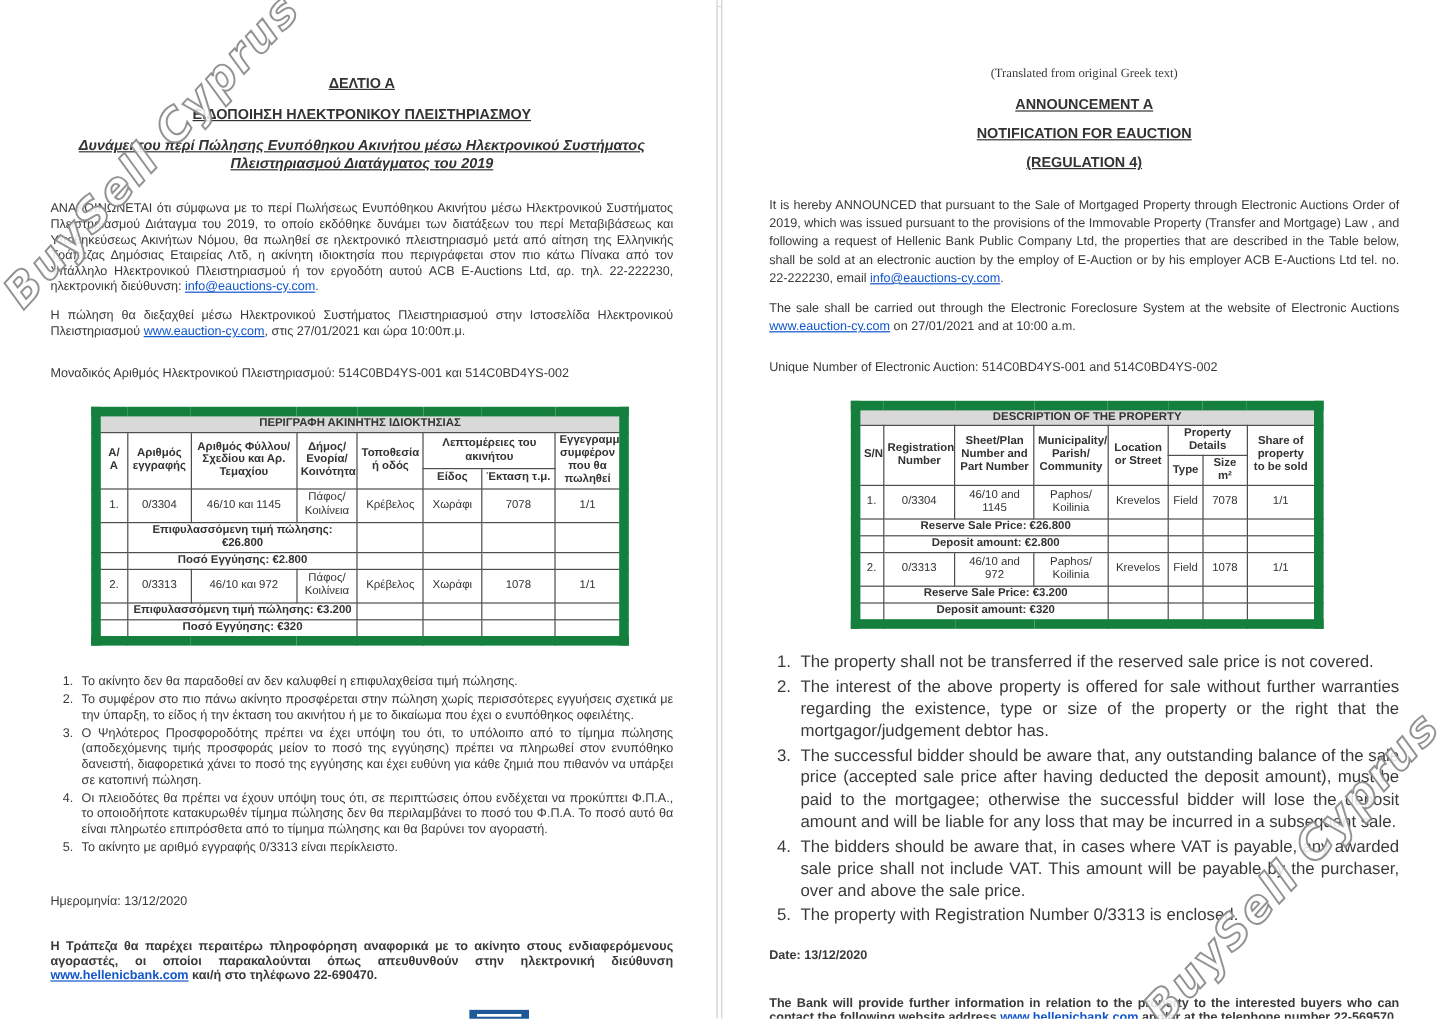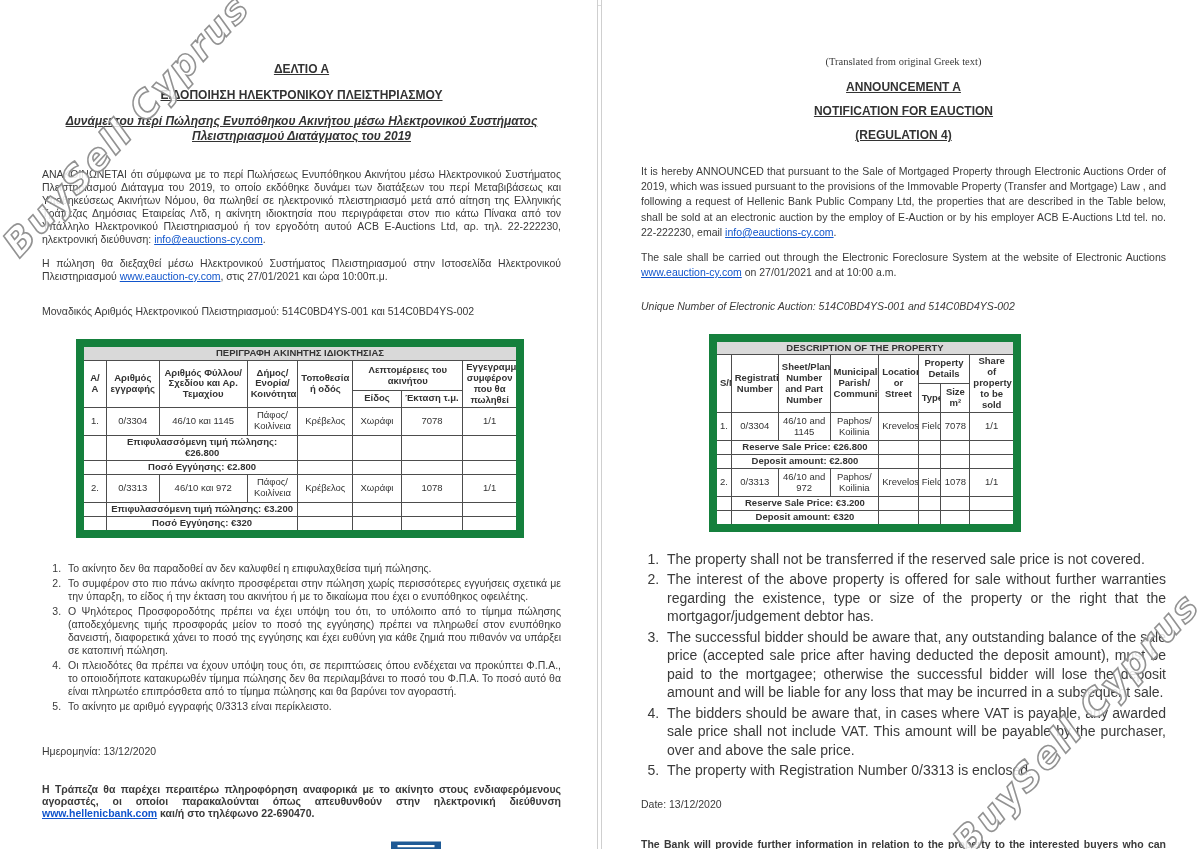--- a/index.html
+++ b/index.html
@@ -55,21 +55,21 @@
     overflow: hidden;
   }
   table.prop { border: 8px solid #15803d; }
   .t-title { background: #d9d9d9; font-weight: bold; height: 14px; }
   table.prop th { font-weight: bold; }
   tr.datarow td { height: 28px; }
   tr.subrow td { height: 14px; }
   td.merged { text-align: left; font-weight: bold; padding-left: 5px; }
 
   #left-table  { margin: 22px 0 0 34px; width: 448px; }
-  #right-table { margin: 22px 0 0 68px; width: 312px; }
+  #right-table { margin: 22px 0 0 68px; width: 394px; }
 
   ol.terms { margin-left: 5px; padding-left: 17px; }
   ol.terms li { text-align: justify; margin-bottom: 2px; padding-left: 4px; }
   #left-terms  { margin-top: 24px; font-size: 10.5px; line-height: 1.24; }
   #right-terms { margin-top: 18px; font-size: 14px; line-height: 1.32; }
 
   .date-line { font-size: 10.5px; }
   .footer-para { font-size: 10.5px; font-weight: bold; text-align: justify; }
 
   .logo-block { display: inline-block; }
@@ -236,21 +236,21 @@
   <div class="pad-r">
     <div class="center note">(Translated from original Greek text)</div>
     <div class="center hd" style="margin-top:13px;">ANNOUNCEMENT A</div>
     <div class="center hd" style="margin-top:9px;">NOTIFICATION FOR EAUCTION</div>
     <div class="center hd" style="margin-top:9px;">(REGULATION 4)</div>
 
     <p class="para lh-loose" style="margin-top:21px;"><span>It is hereby ANNOUNCED that pursuant to the Sale of Mortgaged Property through Electronic Auctions Order of 2019, which was issued pursuant to the provisions of the  Immovable Property (Transfer and Mortgage) Law , and  following a request of Hellenic Bank Public Company Ltd, the properties that are described in the Table below, shall be sold at an electronic auction by the employ of E-Auction or by his employer ACB E-Auctions Ltd tel. no. 22-222230, email </span><a class="doclink">info@eauctions-cy.com</a><span>.</span></p>
 
     <p class="para lh-loose" style="margin-top:10px;"><span>The sale shall be carried out through the Electronic Foreclosure System at the website of Electronic Auctions </span><a class="doclink">www.eauction-cy.com</a><span>  on 27/01/2021 and at 10:00 a.m.</span></p>
 
-    <p class="plain" style="margin-top:19px;font-style:italic;">Unique Number of Electronic Auction: 514C0BD4YS-001 and 514C0BD4YS-002</p>
+    <p class="plain" style="margin-top:19px;">Unique Number of Electronic Auction: 514C0BD4YS-001 and 514C0BD4YS-002</p>
 
     <table class="prop" id="right-table">
       <colgroup>
         <col style="width:6%">
           <col style="width:15.5%">
           <col style="width:17%">
           <col style="width:16%">
         <col style="width:13%">
           <col style="width:7.5%">
           <col style="width:9.5%">
@@ -329,21 +329,21 @@
       </table>
 
     <ol class="terms" id="right-terms">
       <li>The property shall not be transferred if the reserved sale price is not covered.</li>
       <li>The interest of the above property is offered for sale without further warranties regarding the existence, type or size of the property or the right that the mortgagor/judgement debtor has.</li>
       <li>The successful bidder should be aware that, any outstanding balance of the sale price (accepted sale price after having deducted the deposit amount), must be paid to the mortgagee; otherwise the successful bidder will lose the deposit amount and will be liable for any loss that may be incurred in a subsequent sale.</li>
       <li>The bidders should be aware that, in cases where VAT is payable, any awarded sale price shall not include VAT. This amount will be payable by the purchaser, over and above the sale price.</li>
       <li>The property with Registration Number 0/3313 is enclosed.</li>
     </ol>
 
-    <p class="date-line" style="margin-top:18px;">Date: 13/12/2020</p>
+    <p class="date-line" style="margin-top:18px;font-weight:bold;">Date: 13/12/2020</p>
 
     <p class="footer-para" style="margin-top:28px;"><span>The Bank will provide further information in relation to the property to the interested buyers who can contact the following website address </span><a class="doclink">www.hellenicbank.com</a><span> and/or at the telephone number 22-569570.</span></p>
 
     <div class="logo-block" id="right-logo">
       <svg class="logo-sq" viewBox="0 0 100 52" xmlns="http://www.w3.org/2000/svg">
         <rect width="100" height="52" fill="#1e5a96"></rect>
         <rect x="13" y="7" width="74" height="4.5" fill="#fff"></rect>
         <circle cx="19" cy="27" r="8.5" fill="none" stroke="#fff" stroke-width="3"></circle>
         <circle cx="19" cy="27" r="2.2" fill="#fff"></circle>
         <circle cx="81" cy="27" r="8.5" fill="none" stroke="#fff" stroke-width="3"></circle>

